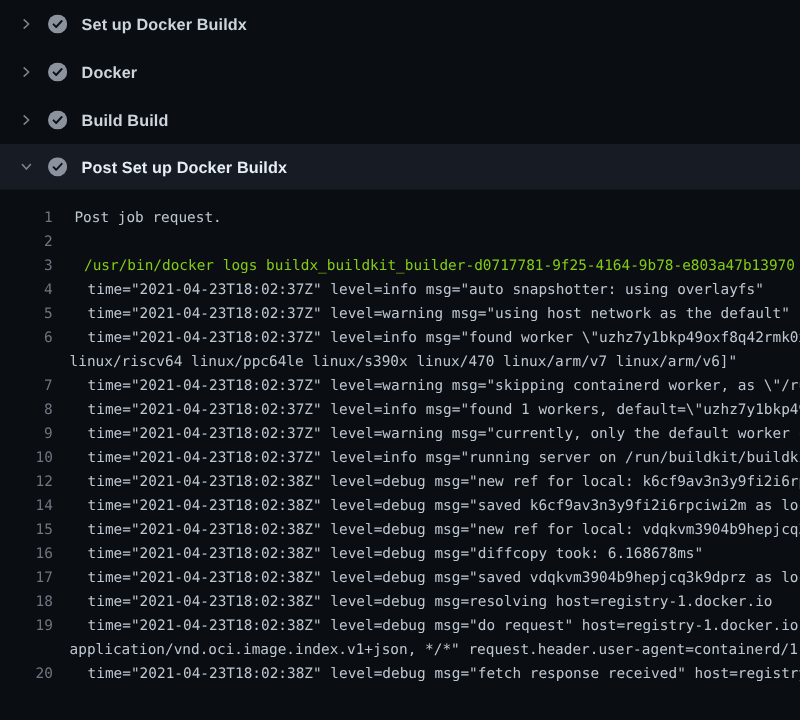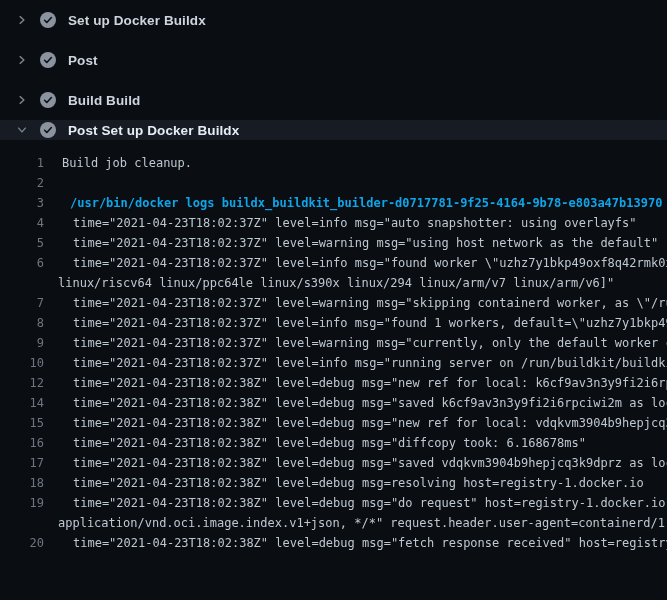--- a/index.html
+++ b/index.html
@@ -18,21 +18,21 @@
     padding: 0 14px;
     cursor: pointer;
   }
   .step-row .label {
     color: #cdd5dd;
     font-size: 13.5px;
     font-weight: 600;
     letter-spacing: 0.1px;
   }
   .step-row.expanded {
-    height: 20px;
+    height: 38px;
     background: #171c24;
   }
   .step-row.expanded .label { color: #e6edf3; }
   .chev {
     width: 16px; height: 16px;
     display: flex; align-items: center; justify-content: center;
     margin-right: 10px;
     flex: 0 0 16px;
   }
   .check {
@@ -49,21 +49,21 @@
   }
   .log-row { display: flex; white-space: pre; height: 20px; }
   .log-row .ln {
     flex: 0 0 44px;
     text-align: right;
     color: #6e7681;
     user-select: none;
   }
   .log-row .lc { padding-left: 18px; overflow: hidden; }
   .log-row.child .lc { padding-left: 29px; }
-  .log-row.command .lc { padding-left: 26px; color: #0ea5e9; font-weight: bold; }
+  .log-row.command .lc { padding-left: 26px; color: #84cc16; font-weight: normal; }
   .log-row.continuation .lc { padding-left: 14px; }
   .log-row.group { cursor: pointer; }
   .tri {
     display: inline-block;
     color: #768390;
     font-size: 9px;
     margin-right: 7px;
     vertical-align: 1px;
   }
 </style>
@@ -92,21 +92,21 @@
       <svg width="12" height="12" viewBox="0 0 16 16">
           <path d="M5.5 3.5l5 4.5-5 4.5" fill="none" stroke="#7d8590" stroke-width="1.8" stroke-linecap="round" stroke-linejoin="round"></path>
         </svg>
     </span>
     <span class="check">
       <svg width="16" height="16" viewBox="0 0 16 16">
           <circle cx="8" cy="8" r="8" fill="#8b949e"></circle>
           <path d="M4.6 8.3l2.2 2.2 4.6-5" fill="none" stroke="#0d1117" stroke-width="1.6" stroke-linecap="round" stroke-linejoin="round"></path>
         </svg>
     </span>
-    <span class="label">Post</span>
+    <span class="label">Docker</span>
   </div>
 
   <div class="step-row">
     <span class="chev">
       <svg width="12" height="12" viewBox="0 0 16 16">
           <path d="M5.5 3.5l5 4.5-5 4.5" fill="none" stroke="#7d8590" stroke-width="1.8" stroke-linecap="round" stroke-linejoin="round"></path>
         </svg>
     </span>
     <span class="check">
       <svg width="16" height="16" viewBox="0 0 16 16">
@@ -128,27 +128,27 @@
           <circle cx="8" cy="8" r="8" fill="#8b949e"></circle>
           <path d="M4.6 8.3l2.2 2.2 4.6-5" fill="none" stroke="#0d1117" stroke-width="1.6" stroke-linecap="round" stroke-linejoin="round"></path>
         </svg>
     </span>
     <span class="label">Post Set up Docker Buildx</span>
   </div>
 
 </div>
 
 <div class="log">
-    <div class="log-row plain"><span class="ln">1</span><span class="lc">Build job cleanup.</span></div>
+    <div class="log-row plain"><span class="ln">1</span><span class="lc">Post job request.</span></div>
     <div class="log-row group"><span class="ln">2</span></div>
     <div class="log-row command"><span class="ln">3</span><span class="lc">/usr/bin/docker logs buildx_buildkit_builder-d0717781-9f25-4164-9b78-e803a47b13970</span></div>
     <div class="log-row child"><span class="ln">4</span><span class="lc">time="2021-04-23T18:02:37Z" level=info msg="auto snapshotter: using overlayfs"</span></div>
     <div class="log-row child"><span class="ln">5</span><span class="lc">time="2021-04-23T18:02:37Z" level=warning msg="using host network as the default"</span></div>
     <div class="log-row child"><span class="ln">6</span><span class="lc">time="2021-04-23T18:02:37Z" level=info msg="found worker \"uzhz7y1bkp49oxf8q42rmk0xj</span></div>
-    <div class="log-row continuation"><span class="ln"></span><span class="lc">linux/riscv64 linux/ppc64le linux/s390x linux/294 linux/arm/v7 linux/arm/v6]"</span></div>
+    <div class="log-row continuation"><span class="ln"></span><span class="lc">linux/riscv64 linux/ppc64le linux/s390x linux/470 linux/arm/v7 linux/arm/v6]"</span></div>
     <div class="log-row child"><span class="ln">7</span><span class="lc">time="2021-04-23T18:02:37Z" level=warning msg="skipping containerd worker, as \"/run</span></div>
     <div class="log-row child"><span class="ln">8</span><span class="lc">time="2021-04-23T18:02:37Z" level=info msg="found 1 workers, default=\"uzhz7y1bkp49o</span></div>
     <div class="log-row child"><span class="ln">9</span><span class="lc">time="2021-04-23T18:02:37Z" level=warning msg="currently, only the default worker ca</span></div>
     <div class="log-row child"><span class="ln">10</span><span class="lc">time="2021-04-23T18:02:37Z" level=info msg="running server on /run/buildkit/buildkit</span></div>
     <div class="log-row child"><span class="ln">12</span><span class="lc">time="2021-04-23T18:02:38Z" level=debug msg="new ref for local: k6cf9av3n3y9fi2i6rpc</span></div>
     <div class="log-row child"><span class="ln">14</span><span class="lc">time="2021-04-23T18:02:38Z" level=debug msg="saved k6cf9av3n3y9fi2i6rpciwi2m as loca</span></div>
     <div class="log-row child"><span class="ln">15</span><span class="lc">time="2021-04-23T18:02:38Z" level=debug msg="new ref for local: vdqkvm3904b9hepjcq3k</span></div>
     <div class="log-row child"><span class="ln">16</span><span class="lc">time="2021-04-23T18:02:38Z" level=debug msg="diffcopy took: 6.168678ms"</span></div>
     <div class="log-row child"><span class="ln">17</span><span class="lc">time="2021-04-23T18:02:38Z" level=debug msg="saved vdqkvm3904b9hepjcq3k9dprz as loca</span></div>
     <div class="log-row child"><span class="ln">18</span><span class="lc">time="2021-04-23T18:02:38Z" level=debug msg=resolving host=registry-1.docker.io</span></div>

